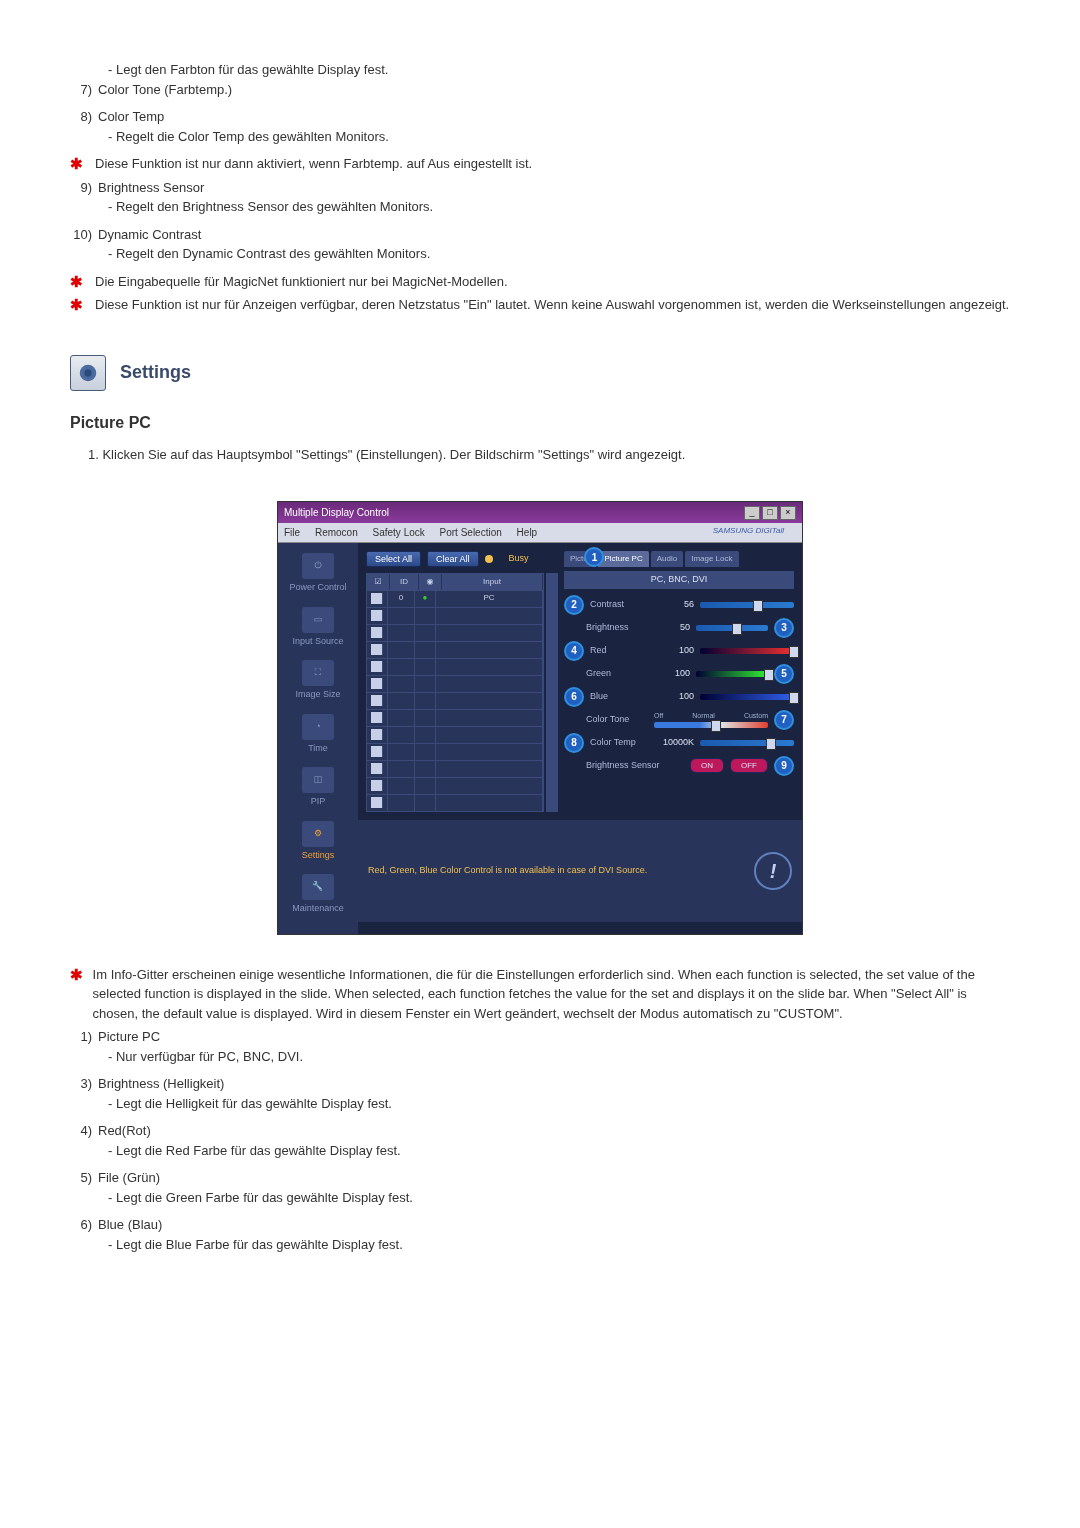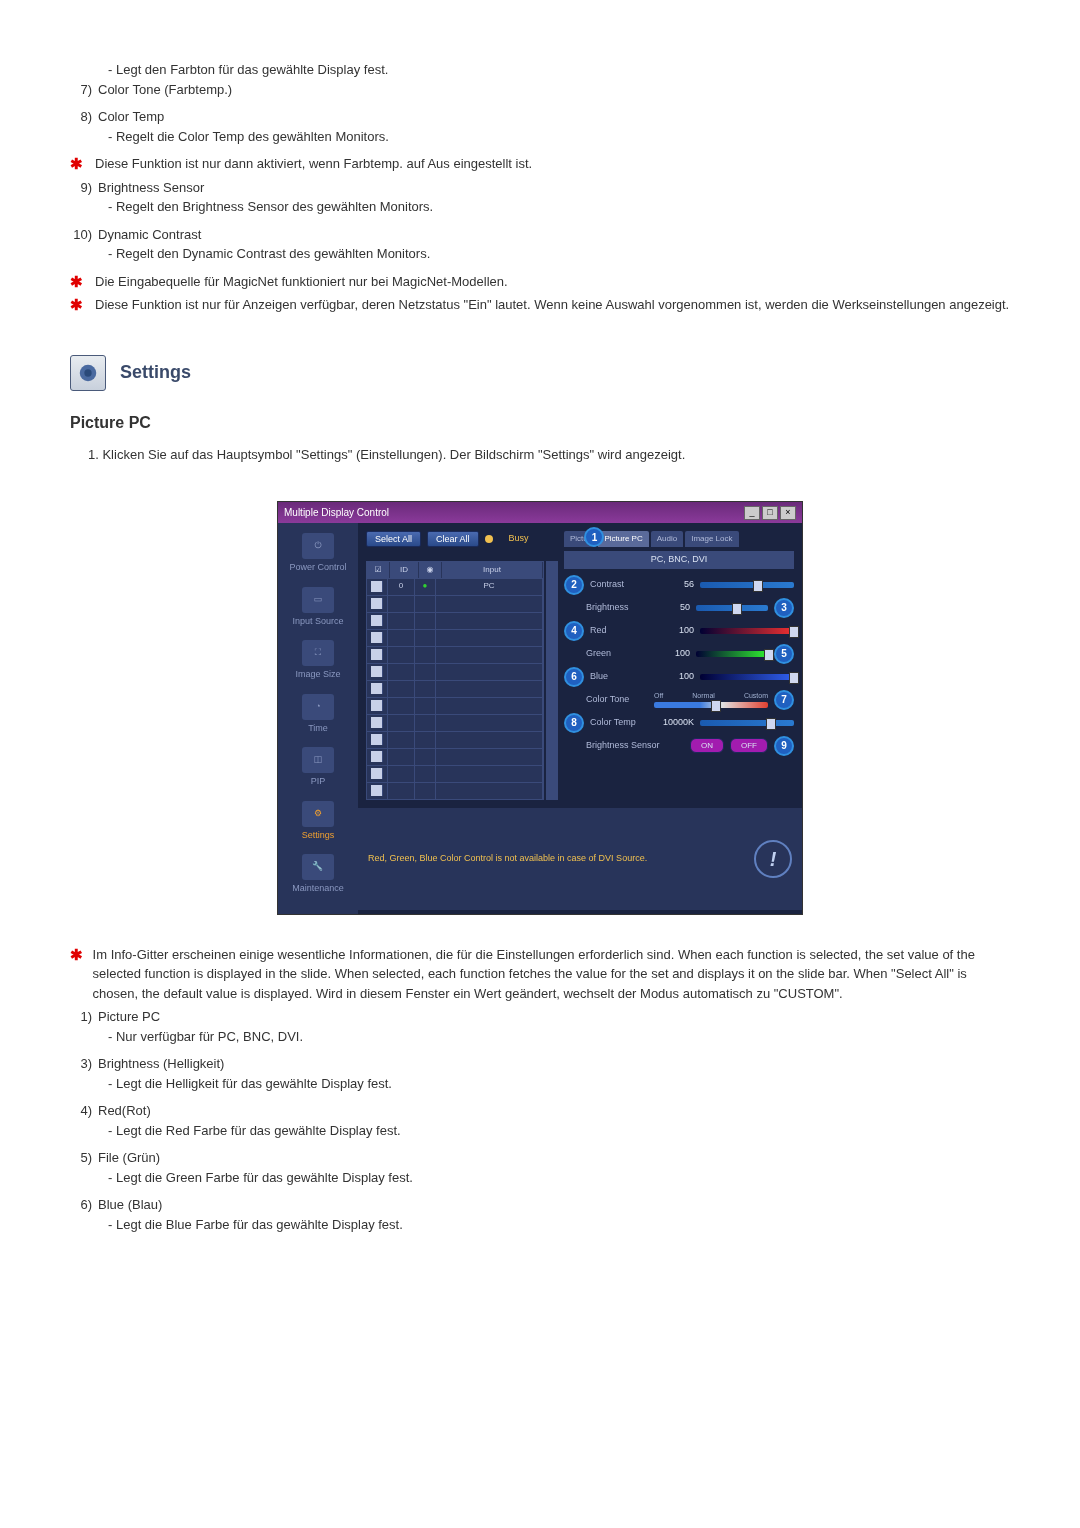--- a/index.html
+++ b/index.html
@@ -24,21 +24,21 @@
 .winbtn{width:14px;height:12px;background:#ccc;margin-left:2px;border:1px solid #666;font-size:9px;text-align:center;line-height:10px;color:#000}
 .menubar{background:#d8dce8;color:#333;padding:2px 6px;font-size:10px;border-bottom:1px solid #888}
 .menubar span{margin-right:12px}
 .samsung{float:right;color:#3a5aaa;font-size:8px;font-style:italic}
 .app-body{display:flex;background:#1a2340}
 .sidebar{width:84px;background:#28345a;padding:6px 0;text-align:center;font-size:9px}
 .side-item{margin:4px 0 12px 0;color:#8a98c0}
 .side-item.active{color:#f0a030}
 .side-icon{width:32px;height:26px;margin:0 auto 2px auto;background:#3a4a7a;border-radius:3px;display:flex;align-items:center;justify-content:center}
 .main{flex:1;padding:8px;display:flex;gap:6px}
-.toolbar{display:flex;gap:6px;margin-bottom:14px;align-items:center}
+.toolbar{display:flex;gap:6px;margin-bottom:6px;align-items:center}
 .btn{background:linear-gradient(#4a6ab0,#2a4a8a);border:1px solid #1a2a5a;color:#fff;padding:2px 8px;font-size:9px;border-radius:2px;font-family:inherit}
 .busy{display:flex;align-items:center;gap:16px;font-size:9px;color:#f0c050}
 .busy-dot{width:8px;height:8px;background:#f0c050;border-radius:50%}
 .grid{border:1px solid #3a4a7a;background:#28345a;width:176px}
 .grid-head{display:flex;background:#3a4a7a}
 .grid-head div{flex:1;text-align:center;padding:2px;font-size:8px;border-right:1px solid #28345a;color:#c8d0e8}
 .grid-row{display:flex;border-top:1px solid #3a4a7a;height:16px}
 .grid-row div{flex:1;text-align:center;font-size:8px;border-right:1px solid #3a4a7a;padding:1px;color:#c8d0e8}
 .chk{width:9px;height:9px;background:#c8d0e8;margin:1px auto}
 .panel{flex:1}
@@ -48,21 +48,21 @@
 .mode-bar{background:#3a4a7a;text-align:center;padding:2px;font-size:9px;color:#d8e0f0;margin-bottom:6px}
 .ctrl-row{display:flex;align-items:center;margin:3px 0;gap:6px}
 .ctrl-label{width:62px;font-size:9px;color:#b0bad8}
 .ctrl-val{width:36px;font-size:9px;text-align:right;color:#d8e0f0}
 .slider{flex:1;height:6px;background:linear-gradient(90deg,#1a5ab0,#2a7ad0);border-radius:2px;position:relative}
 .slider.rgb-r{background:linear-gradient(90deg,#003,#f03030)}
 .slider.rgb-g{background:linear-gradient(90deg,#003,#30f030)}
 .slider.rgb-b{background:linear-gradient(90deg,#003,#3060f0)}
 .slider.tone{background:linear-gradient(90deg,#3a7ae0 40%,#e0e0e0 60%,#e04030)}
 .slider-thumb{position:absolute;top:-2px;width:8px;height:10px;background:#d0d8f0;border:1px solid #333}
-.toggle-btn{background:#a21caf;border:1px solid #1a2a5a;color:#d8e0f0;padding:2px 10px;font-size:8px;border-radius:6px;font-family:inherit}
+.toggle-btn{background:#be185d;border:1px solid #1a2a5a;color:#d8e0f0;padding:2px 10px;font-size:8px;border-radius:6px;font-family:inherit}
 .circle-label{width:16px;height:16px;border:2px solid #3090e0;background:#2060c0;color:#fff;border-radius:50%;display:flex;align-items:center;justify-content:center;font-size:10px;font-weight:bold;flex-shrink:0}
 .tone-labels{display:flex;justify-content:space-between;font-size:7px;color:#a0b0d0;margin:0 0 1px 0}
 .footer{background:#28345a;padding:32px 10px;display:flex;align-items:center;gap:20px}
 .foot-text{color:#f0c050;font-size:9px;flex:1}
 .info-icon{width:34px;height:34px;border:2px solid #6080c0;border-radius:50%;display:flex;align-items:center;justify-content:center;color:#c0d0f0;font-size:20px;font-style:italic;font-weight:bold}
 .scrollbar{width:12px;background:#3a4a7a;margin-left:2px}
 </style>
 </head>
 <body>
 
@@ -104,20 +104,28 @@
 <div class="sub-heading">Picture PC</div>
 <div class="step">1. Klicken Sie auf das Hauptsymbol "Settings" (Einstellungen). Der Bildschirm "Settings" wird angezeigt.</div>
 
 <div class="app">
   <div class="titlebar">
     <span>Multiple Display Control</span>
     <span class="spacer"></span>
     <div class="winbtn">_</div>
     <div class="winbtn">□</div>
     <div class="winbtn">×</div>
+  </div>
+  <div class="menubar">
+    <span>File</span>
+    <span>Remocon</span>
+    <span>Safety Lock</span>
+    <span>Port Selection</span>
+    <span>Help</span>
+    <span class="samsung">SAMSUNG DIGITall</span>
   </div>
   <div class="app-body">
     <div class="sidebar">
       <div class="side-item"><div class="side-icon">⏻</div><span>Power Control</span></div>
       <div class="side-item"><div class="side-icon">▭</div><span>Input Source</span></div>
       <div class="side-item"><div class="side-icon">⛶</div><span>Image Size</span></div>
       <div class="side-item"><div class="side-icon">◔</div><span>Time</span></div>
       <div class="side-item"><div class="side-icon">◫</div><span>PIP</span></div>
       <div class="side-item active"><div class="side-icon">⚙</div><span>Settings</span></div>
       <div class="side-item"><div class="side-icon">🔧</div><span>Maintenance</span></div>

